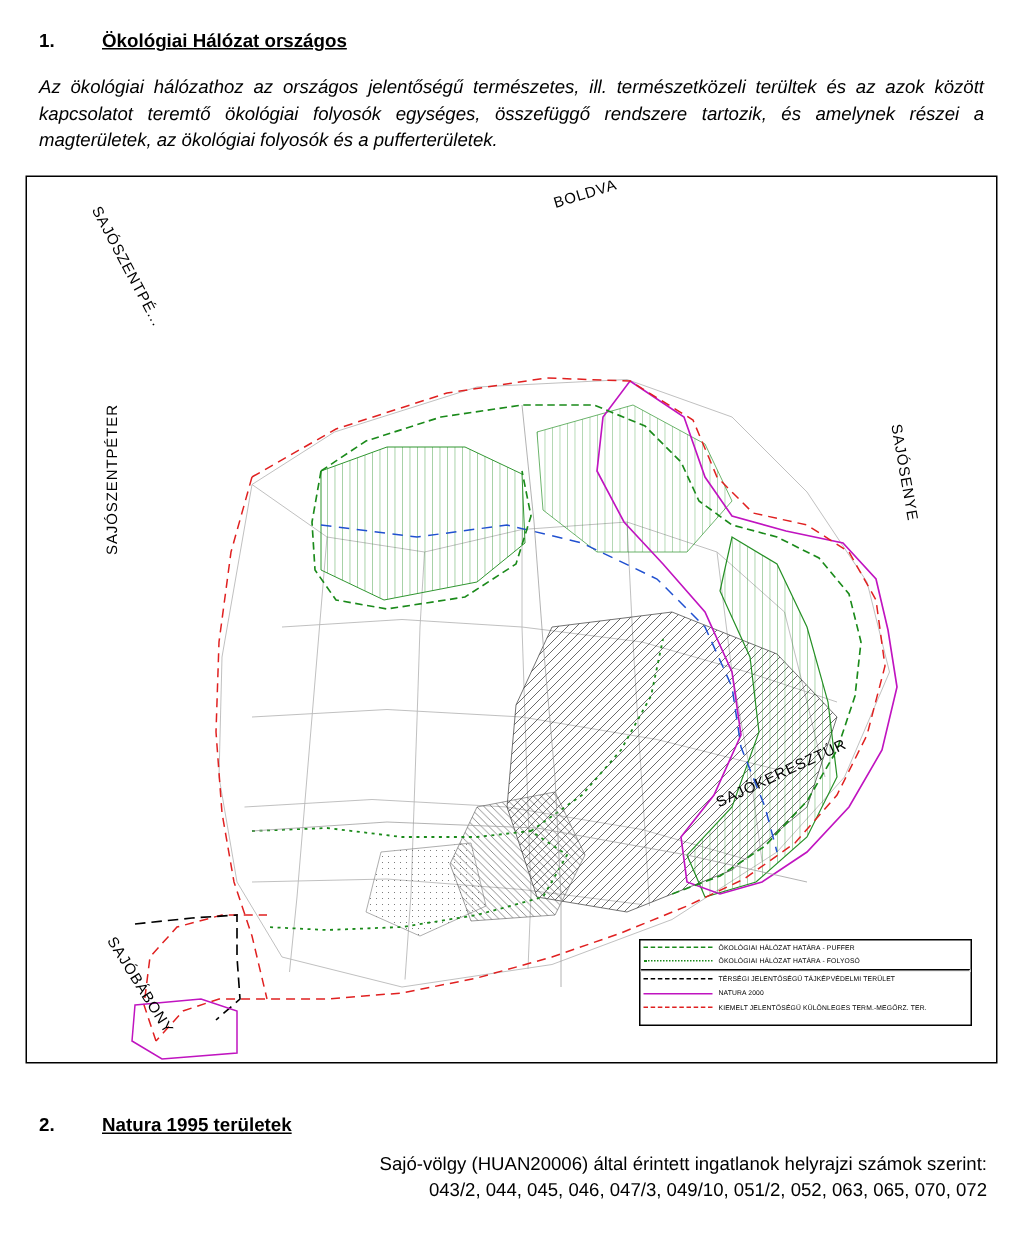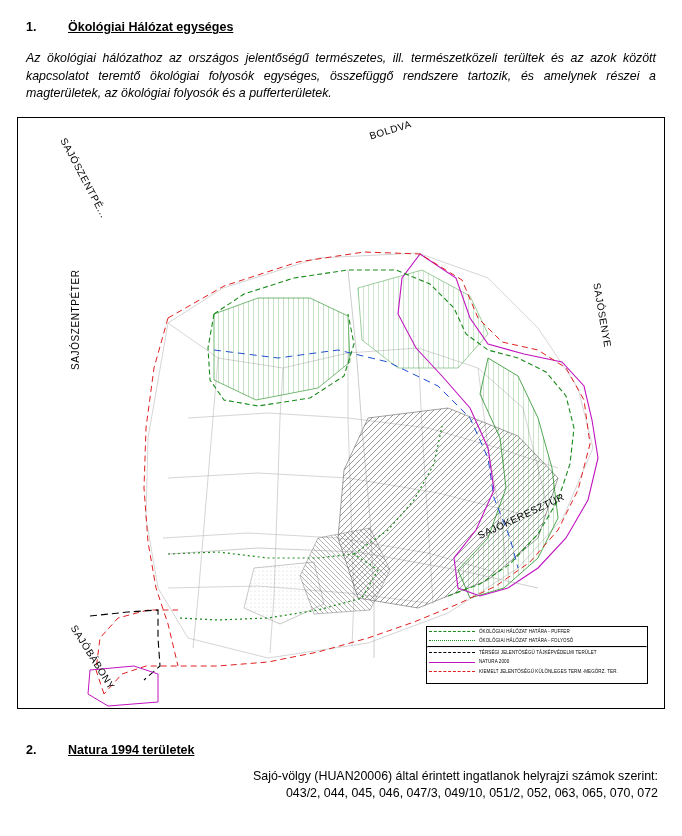--- a/index.html
+++ b/index.html
@@ -146,21 +146,21 @@
   }
   #sec2-body div { white-space: nowrap; }
 </style>
 </head>
 <body>
 
 <div class="page">
 
   <div class="sec-head" id="sec1-head">
     <span class="sec-num">1.</span>
-    <span class="sec-title">Ökológiai Hálózat egységes</span>
+    <span class="sec-title">Ökológiai Hálózat országos</span>
   </div>
 
   <div id="sec1-body">Az ökológiai hálózathoz az országos jelentőségű természetes, ill. természetközeli terültek és az azok között kapcsolatot teremtő ökológiai folyosók egységes, összefüggő rendszere tartozik, és amelynek részei a magterületek, az ökológiai folyosók és a pufferterületek.</div>
 
   <div id="map-frame">
 
     <svg id="map-svg" width="646" height="590" viewBox="0 0 646 590" xmlns="http://www.w3.org/2000/svg">
       <defs>
         <pattern id="hatchV" width="5" height="5" patternUnits="userSpaceOnUse">
           <path d="M0,0 L0,5" stroke="#1a8a1a" stroke-width="0.5"></path>
@@ -273,21 +273,21 @@
         <span class="legend-sym">
             <span class="ls-red"></span>
           </span>
         <span class="legend-txt">KIEMELT JELENTŐSÉGŰ KÜLÖNLEGES TERM.-MEGŐRZ. TER.</span>
       </div>
     </div>
   </div>
 
   <div class="sec-head" id="sec2-head">
     <span class="sec-num">2.</span>
-    <span class="sec-title">Natura 1994 területek</span>
+    <span class="sec-title">Natura 1995 területek</span>
   </div>
 
   <div id="sec2-body">
     <div>Sajó-völgy (HUAN20006) által érintett ingatlanok helyrajzi számok szerint:</div>
     <div>043/2, 044, 045, 046, 047/3, 049/10, 051/2, 052, 063, 065, 070, 072</div>
   </div>
 
 </div>
 
 </body></html>

